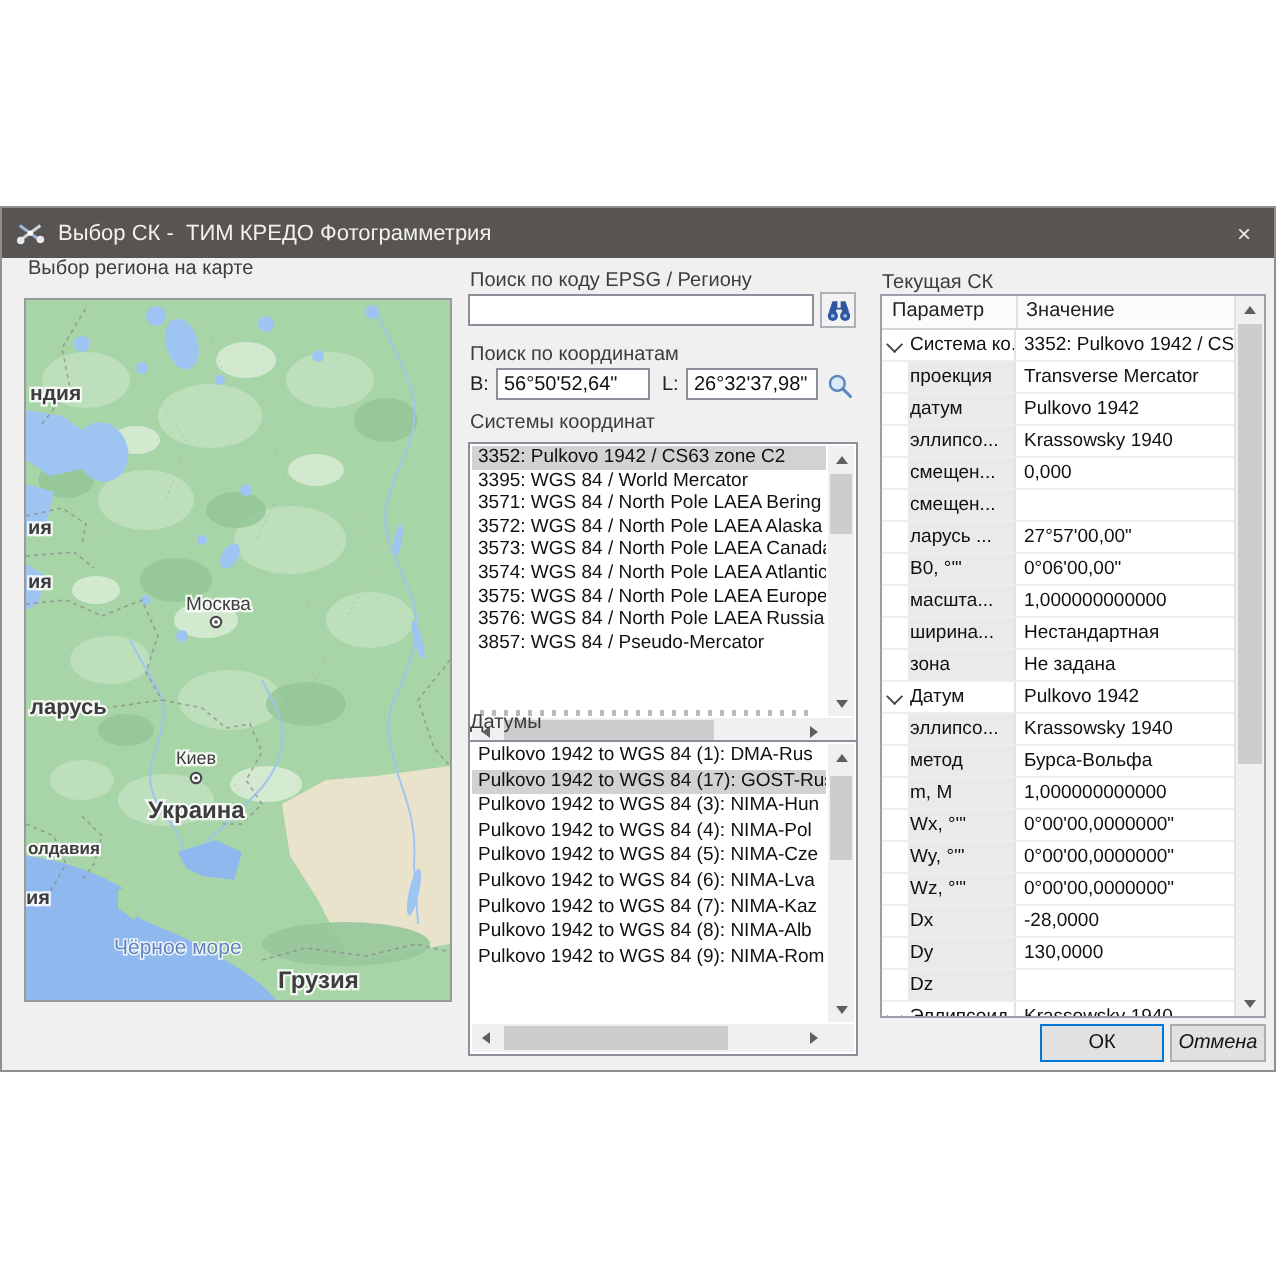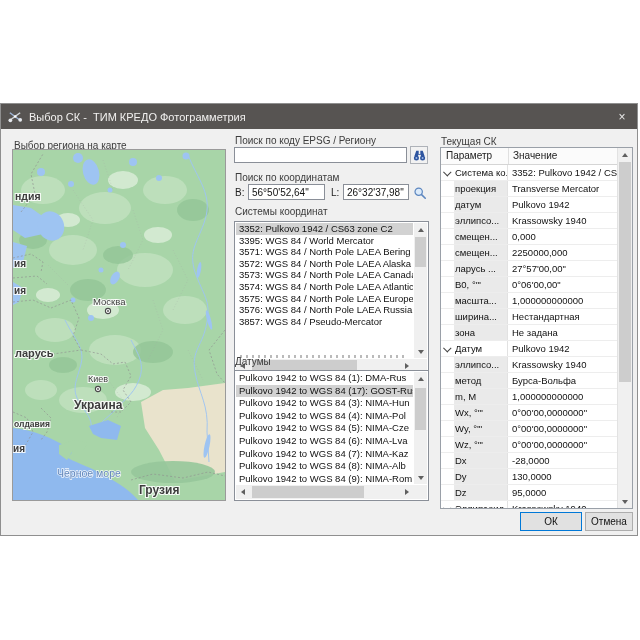--- a/index.html
+++ b/index.html
@@ -87,21 +87,21 @@
       <circle cx="2.5" cy="12" r="2" fill="#e6e9ee"></circle>
       <circle cx="13" cy="11.5" r="2" fill="#e6e9ee"></circle>
       <circle cx="7.7" cy="8" r="1.4" fill="#ffffff"></circle>
     </svg>
     <span class="title-text">Выбор СК -  ТИМ КРЕДО Фотограмметрия</span>
     <span class="close-btn">×</span>
   </div>
 
   <div class="dlg-body">
 
-    <span class="grp-label" style="left:13px;top:11px;">Выбор региона на карте</span>
+    <span class="grp-label" style="left:13px;top:0;">Выбор региона на карте</span>
 
     <div class="map-frame">
       <svg width="212" height="350" viewBox="0 0 212 350">
 
         <rect x="0" y="0" width="212" height="350" fill="#a8d5a8"></rect>
 
         <g fill="#c4e3c2" opacity="0.75">
           <ellipse cx="30" cy="40" rx="22" ry="14"></ellipse>
             <ellipse cx="92" cy="58" rx="26" ry="16"></ellipse>
           <ellipse cx="152" cy="40" rx="22" ry="14"></ellipse>
@@ -276,21 +276,21 @@
           </div>
         <div class="sb-thumb" style="top:1px;bottom:1px;left:16px;width:105px;"></div>
         <div class="sb-btn" style="right:0;">
             <span class="tri-r"></span>
           </div>
       </div>
       <div class="corner"></div>
     </div>
 
     <span class="grp-label" style="left:234px;top:227px;">Датумы</span>
-    <div class="listbox list2" style="left:233px;top:241px;width:195px;height:131px;">
+    <div class="listbox list2" style="left:233px;top:241px;width:195px;height:158px;">
       <div class="list-rows">
 
           <div class="list-row"><span>Pulkovo 1942 to WGS 84 (1): DMA-Rus</span></div>
 
           <div class="list-row selected"><span>Pulkovo 1942 to WGS 84 (17): GOST-Rus</span></div>
 
           <div class="list-row"><span>Pulkovo 1942 to WGS 84 (3): NIMA-Hun</span></div>
 
           <div class="list-row"><span>Pulkovo 1942 to WGS 84 (4): NIMA-Pol</span></div>
 
@@ -361,21 +361,20 @@
 
           <div class="trow">
             <span class="gutter"></span>
             <span class="pcell">смещен...</span>
             <span class="vcell">0,000</span>
           </div>
 
           <div class="trow">
             <span class="gutter"></span>
             <span class="pcell">смещен...</span>
-            <span class="vcell">2250000,000</span>
           </div>
 
           <div class="trow">
             <span class="gutter"></span>
             <span class="pcell">ларусь ...</span>
             <span class="vcell">27°57'00,00"</span>
           </div>
 
           <div class="trow">
             <span class="gutter"></span>
@@ -453,21 +452,20 @@
 
           <div class="trow">
             <span class="gutter"></span>
             <span class="pcell">Dy</span>
             <span class="vcell">130,0000</span>
           </div>
 
           <div class="trow">
             <span class="gutter"></span>
             <span class="pcell">Dz</span>
-            <span class="vcell">95,0000</span>
           </div>
 
           <div class="trow group">
             <span class="gutter">
               <span class="chev"></span>
             </span>
             <span class="pcell">Эллипсоид</span>
             <span class="vcell">Krassowsky 1940</span>
           </div>
 
@@ -477,15 +475,15 @@
             <span class="tri-up"></span>
           </div>
         <div class="sb-thumb" style="left:1px;right:1px;top:14px;height:220px;"></div>
         <div class="sb-btn" style="bottom:0;">
             <span class="tri-dn"></span>
           </div>
       </div>
     </div>
 
     <div class="btn default" style="left:519px;top:383px;width:62px;">ОК</div>
-    <div class="btn" style="left:584px;top:383px;width:48px;">Отмена</div>
+    <div class="btn" style="left:584px;top:383px;width:48px;font-style:italic;">Отмена</div>
   </div>
 </div>
 
 </body></html>

